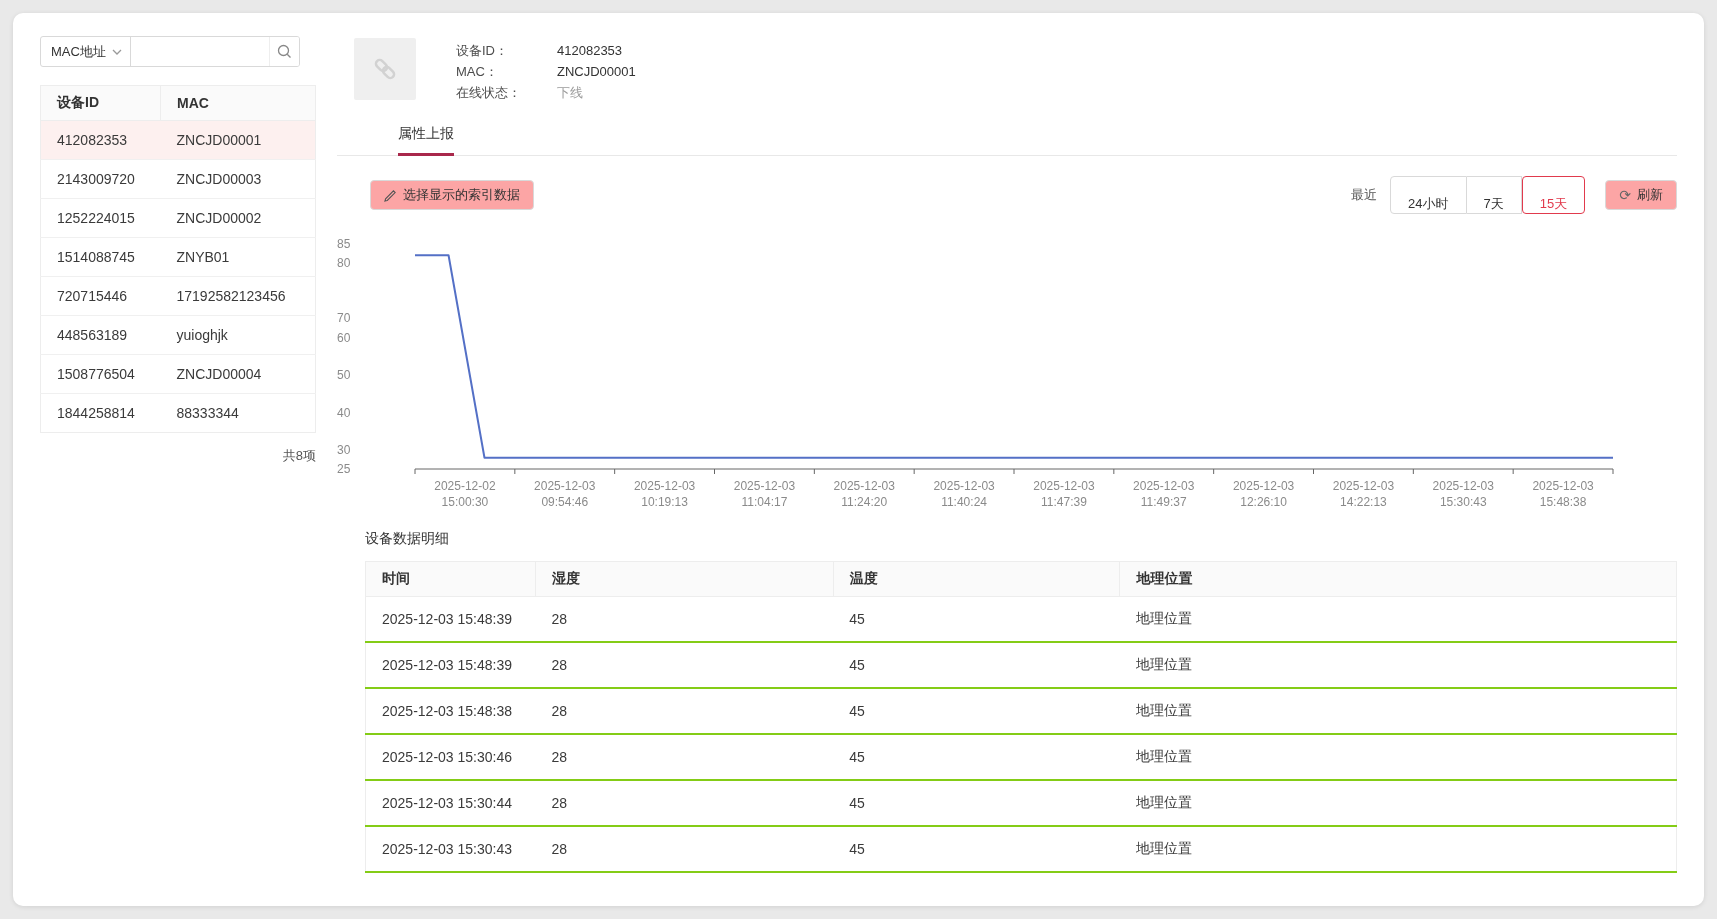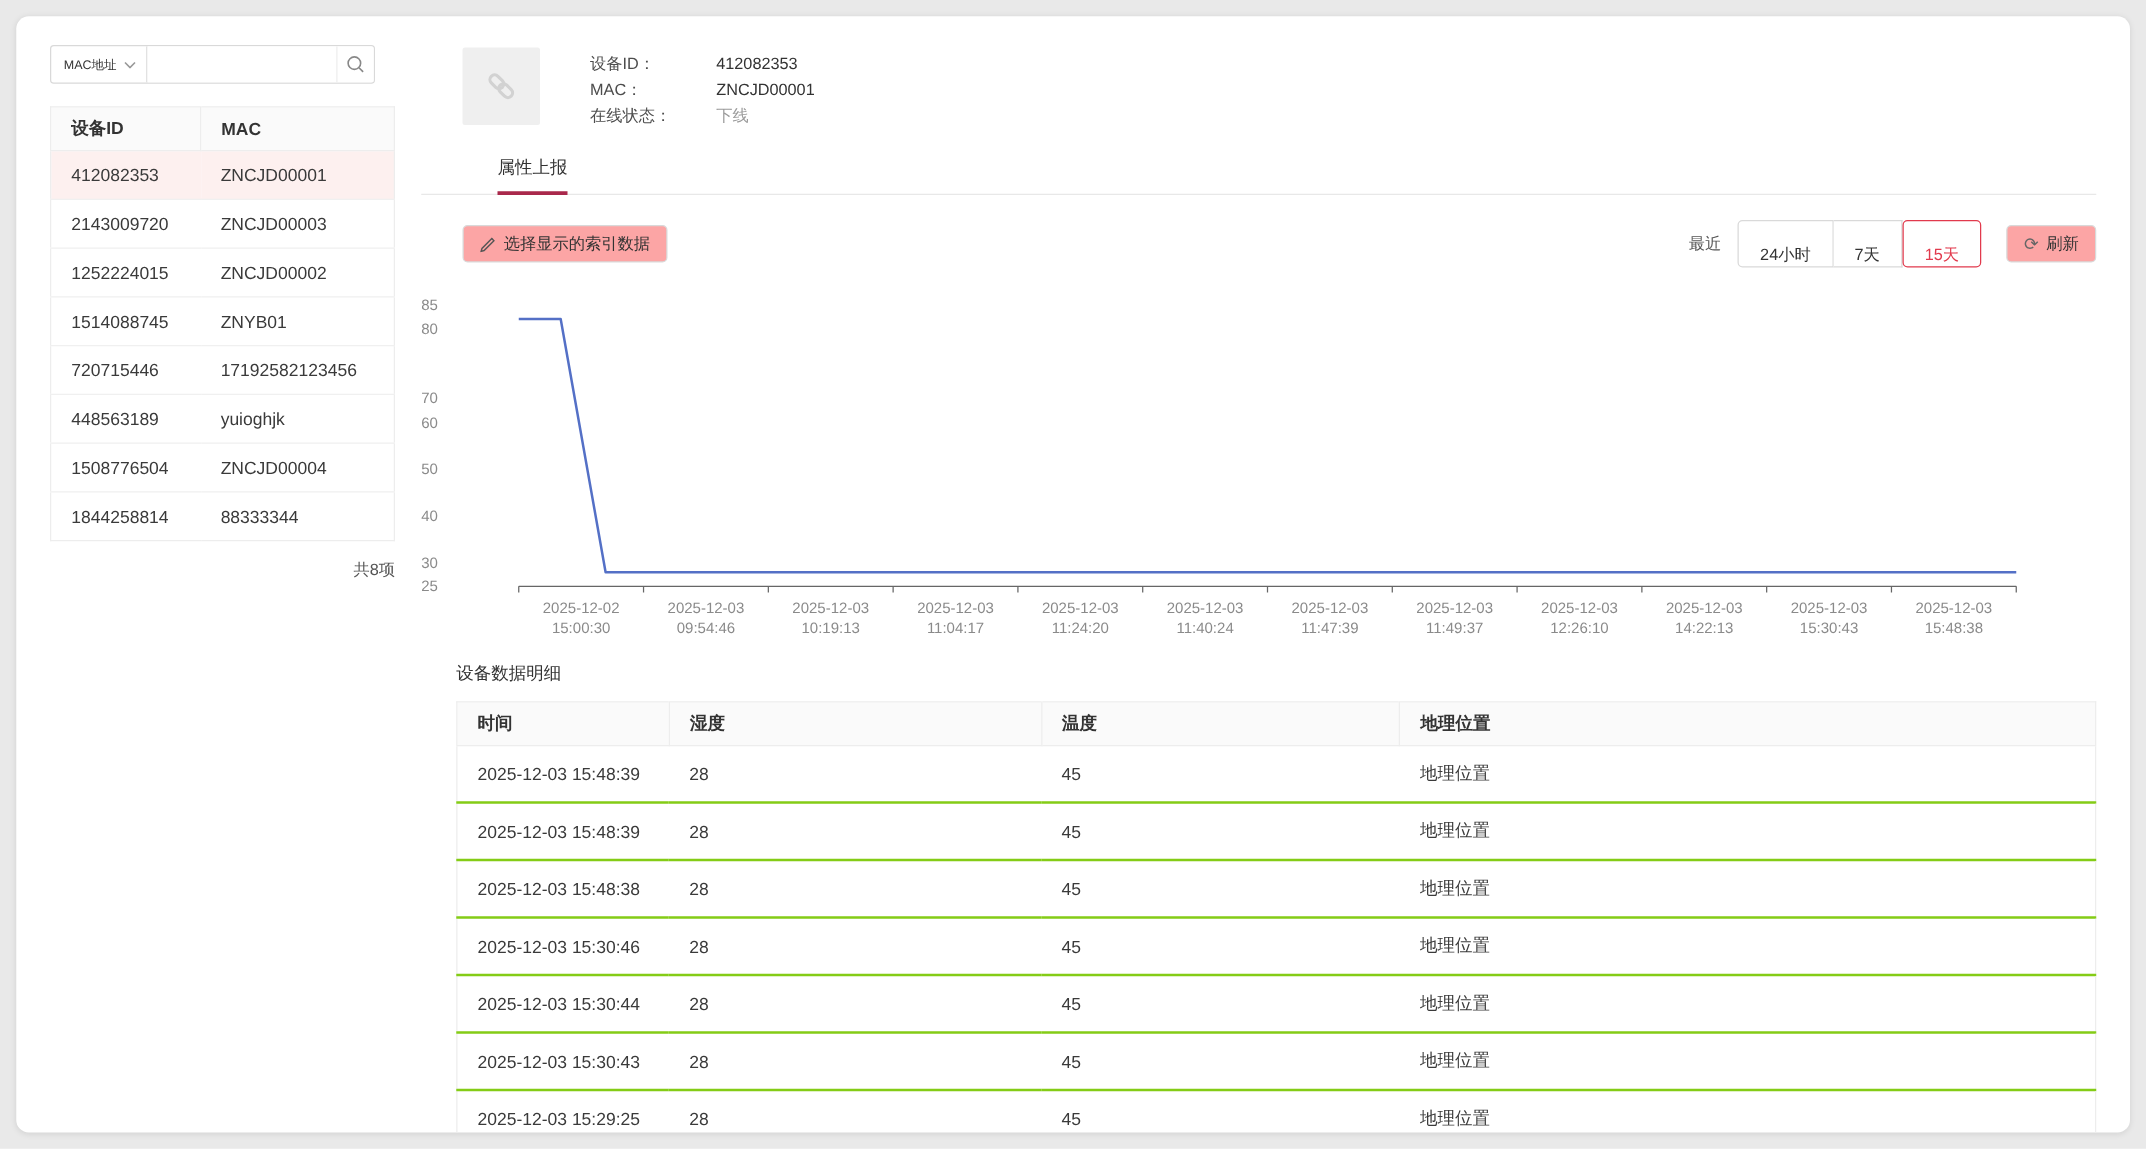--- a/index.html
+++ b/index.html
@@ -12,39 +12,39 @@
   }
   .card {
     position:absolute; left:13px; top:13px; width:1691px; height:893px;
     background:#fff; border-radius:10px; overflow:hidden;
     box-shadow:0 1px 5px rgba(0,0,0,.10);
     display:flex;
   }
   
   .left-panel { width:324px; padding:23px 0 0 27px; flex:none; }
   .search-group { display:flex; width:260px; height:31px; border:1px solid #d9d9d9; border-radius:3px; overflow:hidden; background:#fff; }
-  .search-select { display:flex; align-items:center; gap:6px; padding:0 8px 0 10px; border-right:1px solid #d9d9d9; font-size:10px; color:#333; cursor:pointer; white-space:nowrap; }
+  .search-select { display:flex; align-items:center; gap:6px; padding:0 8px 0 10px; border-right:1px solid #d9d9d9; font-size:13px; color:#333; cursor:pointer; white-space:nowrap; }
   .search-select svg { flex:none; }
   .search-input { flex:1; min-width:0; border:none; outline:none; padding:0 8px; font-size:13px; font-family:inherit; }
   .search-btn { flex:none; width:30px; border:none; border-left:1px solid #eee; background:#fff; display:flex; align-items:center; justify-content:center; cursor:pointer; }
   table { border-collapse:collapse; }
   .device-table { width:276px; margin-top:18px; border:1px solid #ededed; }
   .device-table th {
     background:#fafafa; text-align:left; font-size:14px; font-weight:bold; color:#333;
     padding:8px 16px; border-bottom:1px solid #ededed;
   }
   .device-table th:first-child { width:120px; border-right:1px solid #ededed; }
   .device-table td { padding:11px 16px; font-size:14px; color:#3a3a3a; border-bottom:1px solid #f0f0f0; }
   .device-table tr:last-child td { border-bottom:none; }
   .device-table tbody tr { cursor:pointer; }
   .device-table tbody tr.selected { background:#fdf0ef; }
   .list-count { width:276px; text-align:right; margin-top:14px; font-size:13px; color:#555; }
   
   .right-panel { flex:1; padding:25px 29px 0 0; position:relative; }
-  .info-header { display:flex; margin-left:33px; }
+  .info-header { display:flex; margin-left:17px; }
   .avatar { width:62px; height:62px; background:#efefef; border-radius:2px; display:flex; align-items:center; justify-content:center; }
   .info-fields { margin-left:40px; padding-top:2px; }
   .info-row { display:flex; font-size:13px; line-height:21px; }
   .info-label { width:101px; color:#4d4d4d; }
   .info-value { color:#333; }
   .info-value.offline { color:#9b9b9b; }
   .tabbar { margin-top:22px; border-bottom:1px solid #e8e8e8; padding-left:61px; }
   .tab { display:inline-block; padding-bottom:10px; font-size:14px; color:#333; cursor:pointer; position:relative; }
   .tab.active { border-bottom:3px solid #a9284b; margin-bottom:-1px; }
   .toolbar { margin-top:20px; display:flex; align-items:center; justify-content:space-between; padding-left:33px; }
@@ -323,24 +323,18 @@
               <td>28</td>
               <td>45</td>
               <td>地理位置</td>
             </tr>
             <tr>
               <td>2025-12-03 15:30:43</td>
               <td>28</td>
               <td>45</td>
               <td>地理位置</td>
             </tr>
-            <tr>
-              <td>2025-12-03 15:29:25</td>
-              <td>28</td>
-              <td>45</td>
-              <td>地理位置</td>
-            </tr>
           </tbody>
       </table>
     </div>
 
   </div>
 </div>
 
 </body></html>

